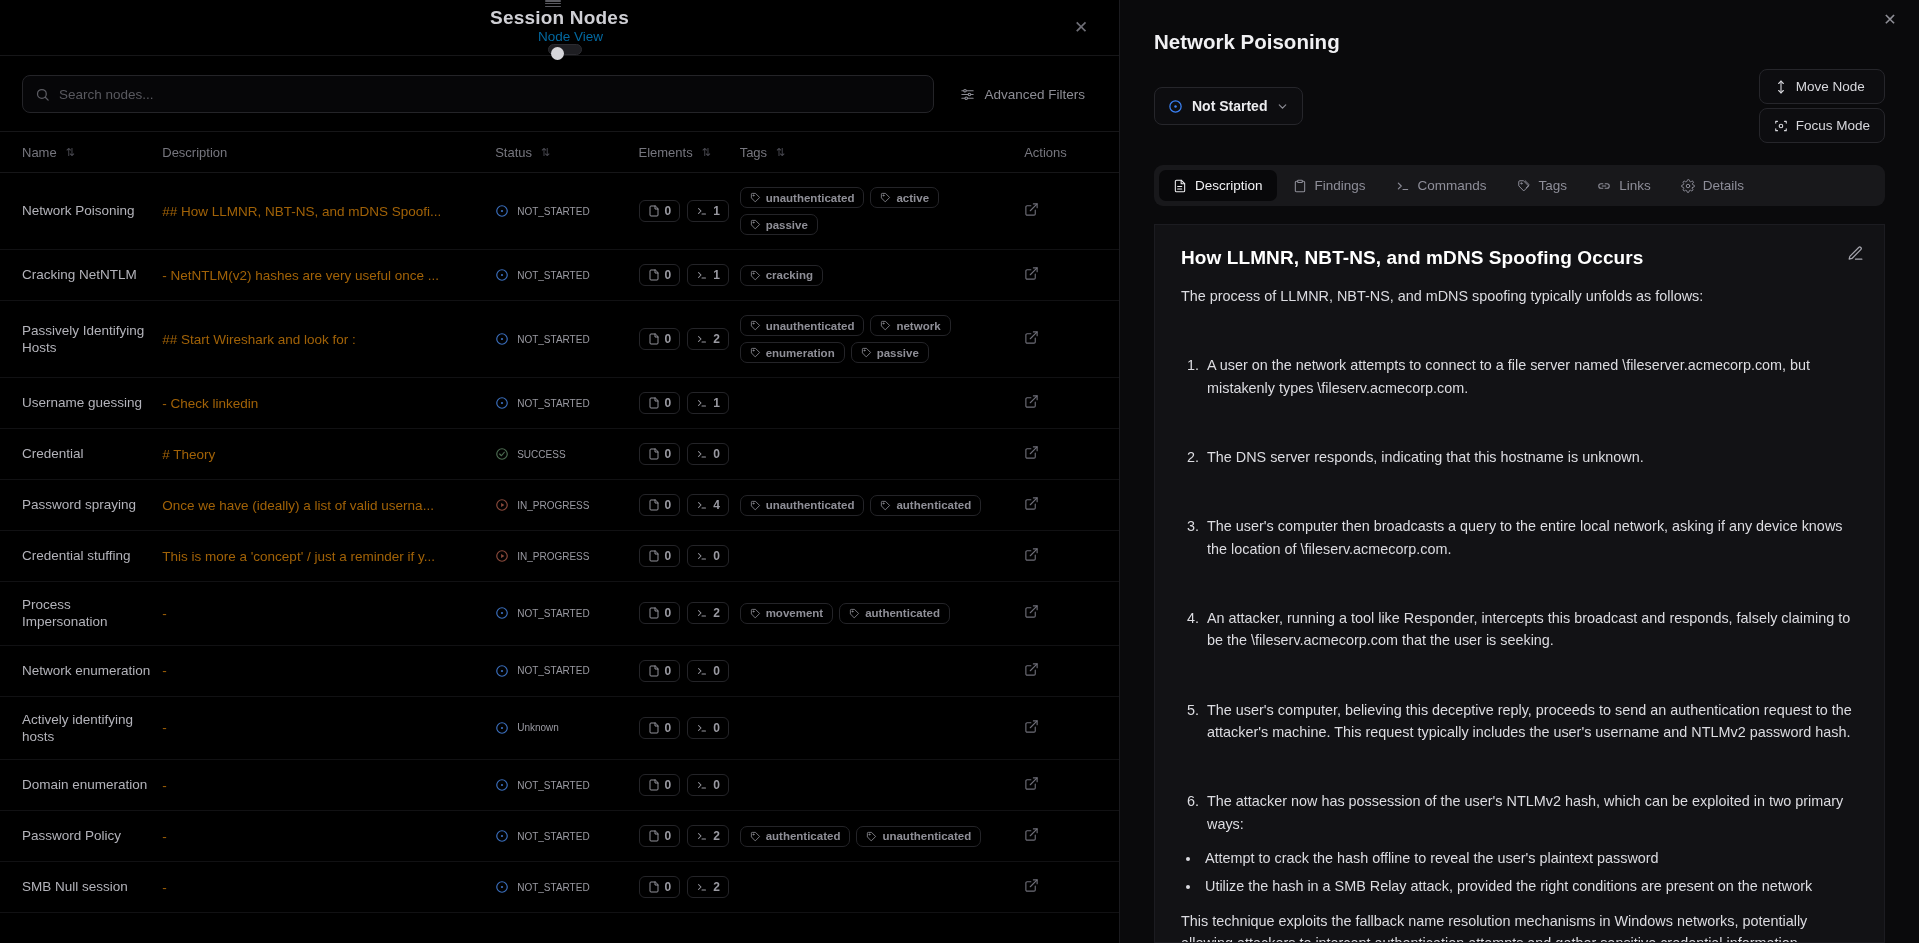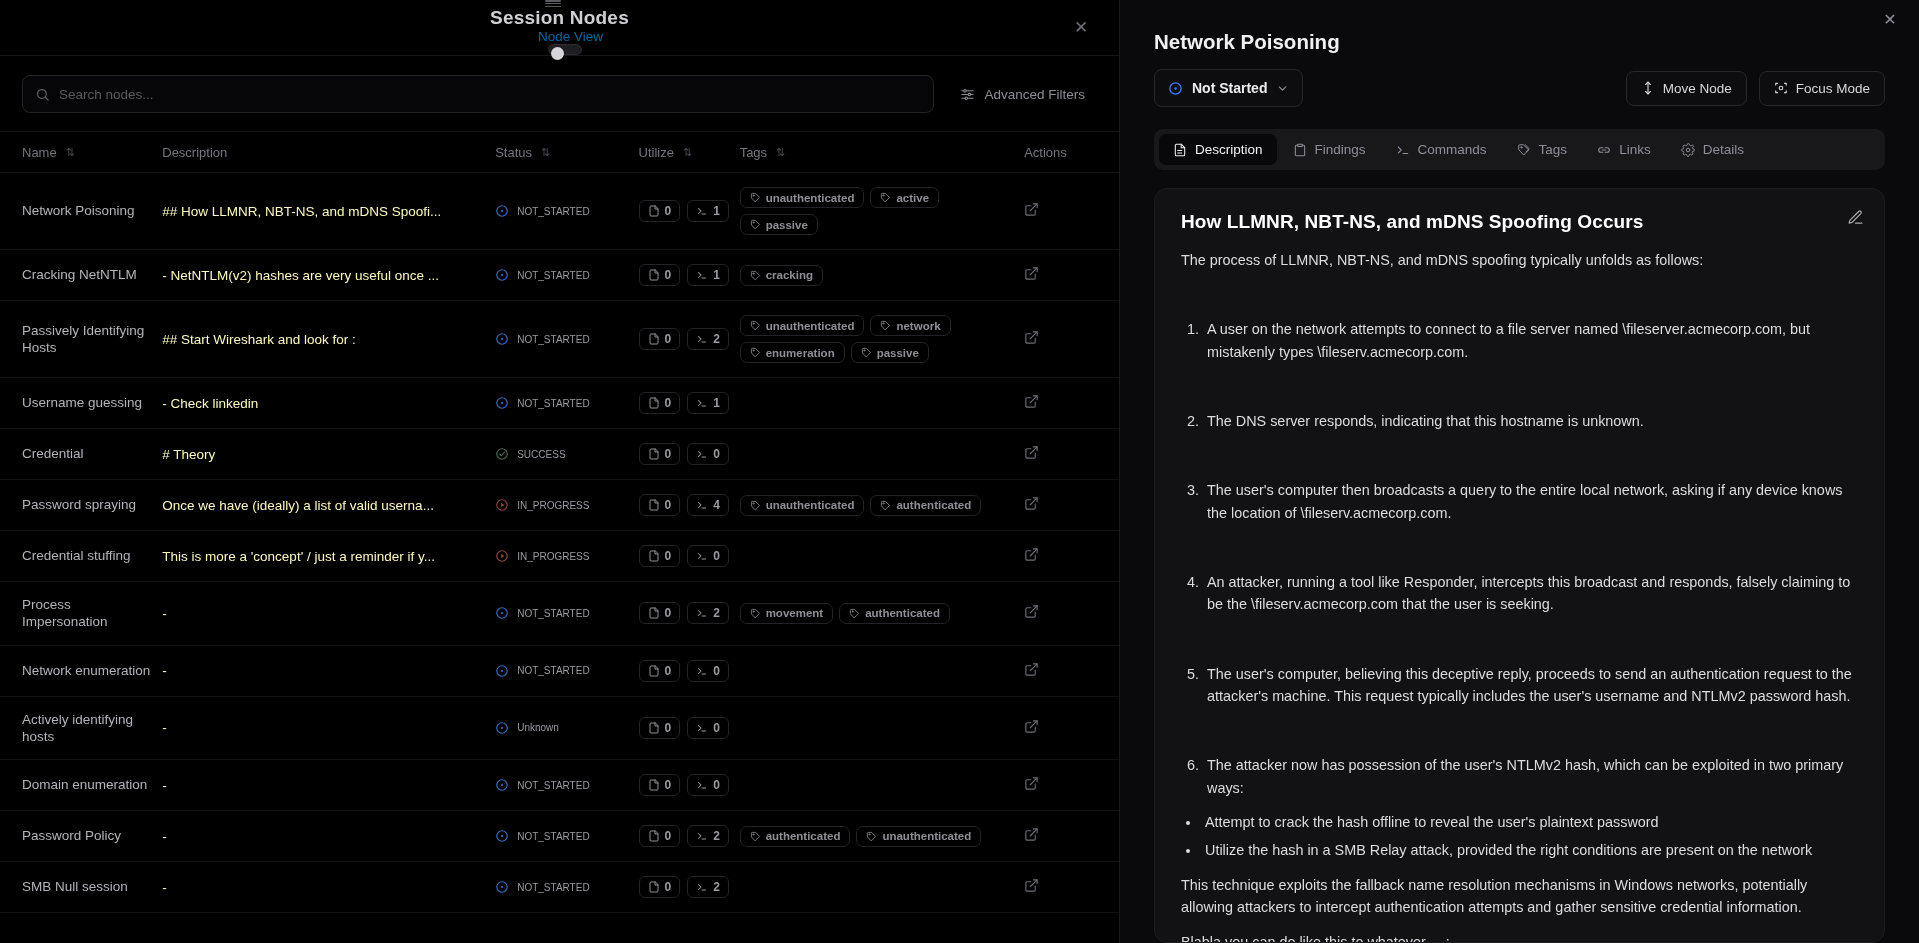--- a/index.html
+++ b/index.html
@@ -88,21 +88,21 @@
   }
   table.nodes td:first-child { padding-left: 22px; }
   .col-name   { width: 154px; }
   .col-desc   { width: 316px; }
   .col-status { width: 136px; }
   .col-elem   { width: 96px; }
   .col-tags   { width: 270px; }
   .col-act    { width: 90px; }
 
   .cell-name { color: #b3b3ba; line-height: 1.28; }
-  .cell-desc { color: #fef9c3; white-space: nowrap; overflow: hidden; text-overflow: ellipsis; }
+  .cell-desc { color: #a16207; white-space: nowrap; overflow: hidden; text-overflow: ellipsis; }
 
   .status { display: flex; align-items: center; gap: 8px; font-size: 10px; color: #9a9aa2; white-space: nowrap; }
   .status.not-started .dot-ic { color: #3b6fbe; }
   .status.success .dot-ic { color: #4d6d52; }
   .status.in-progress .dot-ic { color: #8b4a3c; }
   .status.unknown .dot-ic { color: #3b6fbe; }
   .dot-ic { width: 14px; height: 14px; display: inline-flex; }
 
   .elems { display: flex; gap: 7px; align-items: center; }
   .pill {
@@ -136,21 +136,21 @@
   .node-title { font-size: 20.5px; font-weight: 700; color: #f0f0f3; }
   .head-row { display: flex; align-items: center; justify-content: space-between; margin-top: 15px; }
   .status-select {
     display: inline-flex; align-items: center; gap: 9px;
     border: 1px solid #26262b; border-radius: 8px;
     padding: 10px 13px; min-width: 148px; cursor: pointer;
     background: #0d0d10;
   }
   .status-select .lbl { font-size: 14px; font-weight: 700; color: #ededf0; flex: 1; }
   .chev { color: #8b8b93; font-size: 11px; }
-  .head-btns { display: flex; gap: 12px; }
+  .head-btns { display: flex; gap: 4px; flex-direction: column; }
   .hbtn {
     display: inline-flex; align-items: center; gap: 8px;
     border: 1px solid #26262b; border-radius: 8px;
     padding: 9px 14px; font-size: 13.5px; color: #d8d8dd; cursor: pointer;
     background: #0d0d10;
   }
   .tabs-bar {
     margin: 22px 34px 0 34px;
     background: #18181b; border-radius: 9px;
     padding: 5px; display: flex; gap: 2px; align-items: center;
@@ -159,21 +159,21 @@
     display: inline-flex; align-items: center; gap: 8px;
     padding: 8px 14px; border-radius: 7px;
     font-size: 13.5px; color: #8e8e99; cursor: pointer; white-space: nowrap;
   }
   .tab.active { background: #08080a; color: #f2f2f5; }
 
   .content-card {
     margin: 18px 34px 0 34px;
     background: #121215;
     border: 1px solid #1c1c21;
-    border-radius: 13px;
+    border-radius: 0;
     padding: 22px 26px 24px 26px;
     position: relative;
     flex: 1;
     overflow: hidden;
   }
   .edit-ico { position: absolute; right: 20px; top: 20px; color: #a6a6ae; cursor: pointer; }
   .doc-h1 { font-size: 19px; font-weight: 700; color: #ffffff; margin-bottom: 16px; letter-spacing: .1px; }
   .doc-p { font-size: 14.4px; line-height: 1.55; color: #dcdce1; margin-bottom: 13px; }
   ol.doc-ol { margin: 0 0 12px 22px; padding: 0; }
   ol.doc-ol > li { font-size: 14.4px; line-height: 1.55; color: #dcdce1; margin-bottom: 7px; padding-left: 4px; margin-top: 47px; }
@@ -261,21 +261,21 @@
                 </div>
             </th>
             <th>
               <div class="th-inner">
                   <span>Status</span>
                   <span class="sort-ico">⇅</span>
                 </div>
             </th>
             <th>
               <div class="th-inner">
-                  <span>Utilize</span>
+                  <span>Elements</span>
                   <span class="sort-ico">⇅</span>
                 </div>
             </th>
             <th>
               <div class="th-inner">
                   <span>Tags</span>
                   <span class="sort-ico">⇅</span>
                 </div>
             </th>
             <th>

